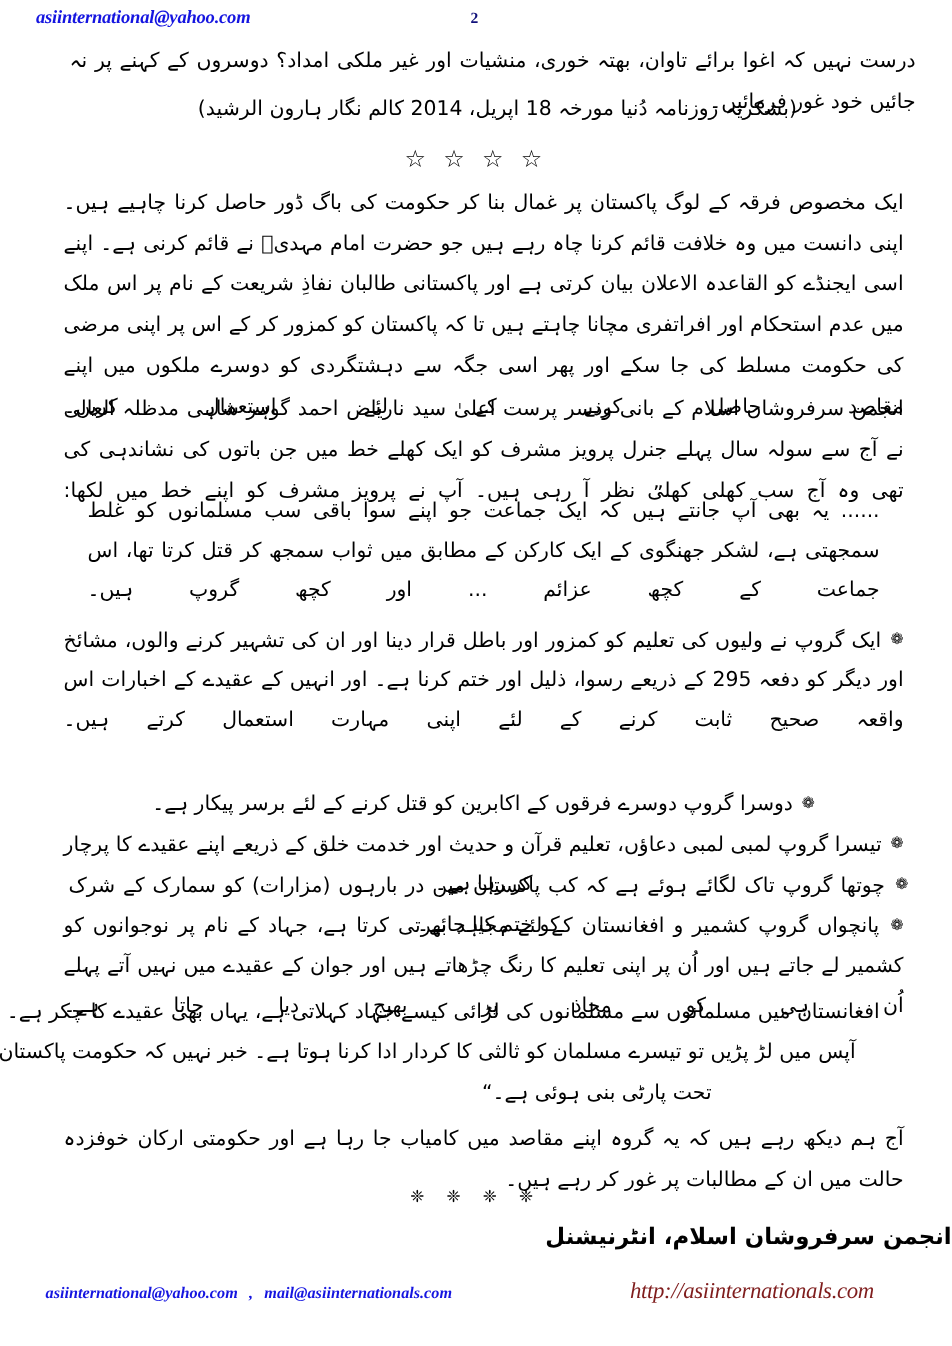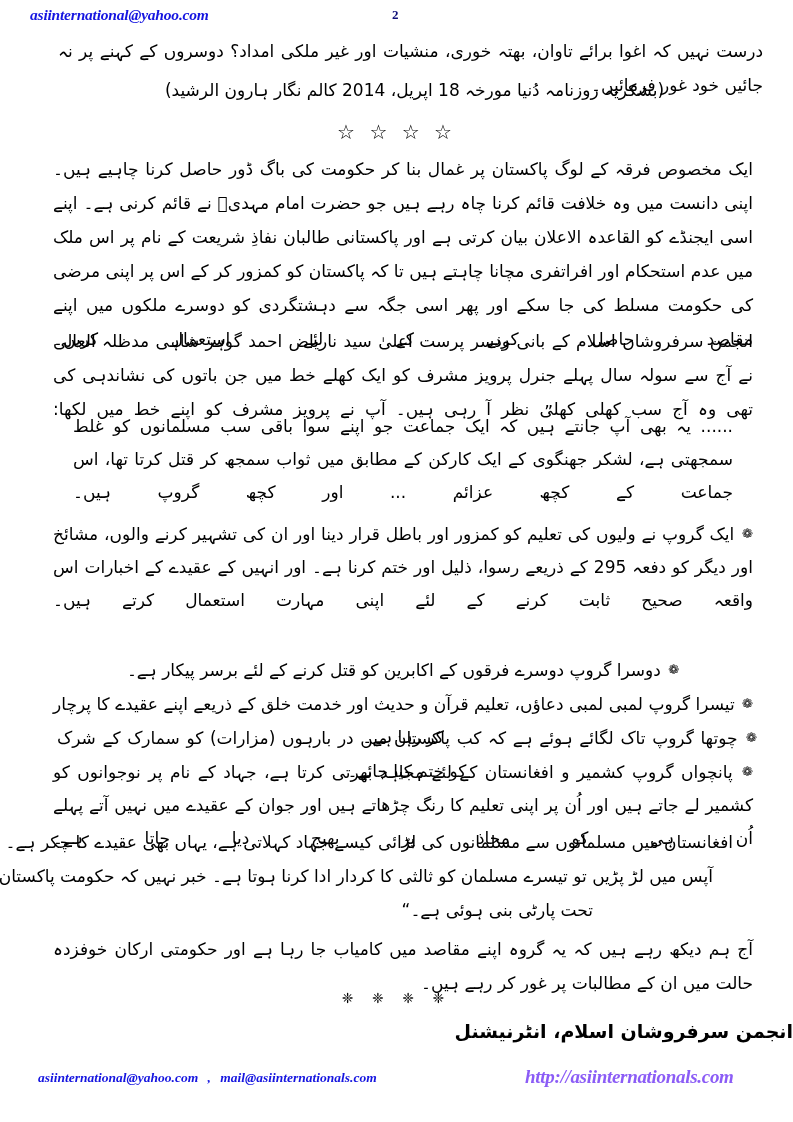--- a/index.html
+++ b/index.html
@@ -187,23 +187,23 @@
     display: inline-block;
     padding: 0 6px;
     color: #1515e0;
   }
   .footer-url {
     position: absolute;
     left: 525px;
     top: -4px;
     font-family: "Liberation Serif", "DejaVu Serif", serif;
     font-style: italic;
-    font-weight: bold;
+    font-weight: normal;
     font-size: 19px;
-    color: #8b5cf6;
+    color: #7f1d1d;
     white-space: nowrap;
     letter-spacing: -0.3px;
   }
 </style>
 </head>
 <body>
 
 <div class="page">
 
   <div class="header">

